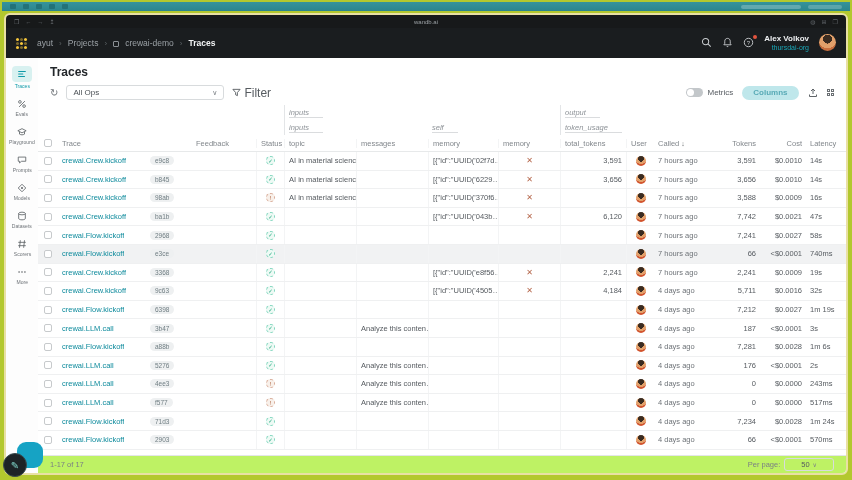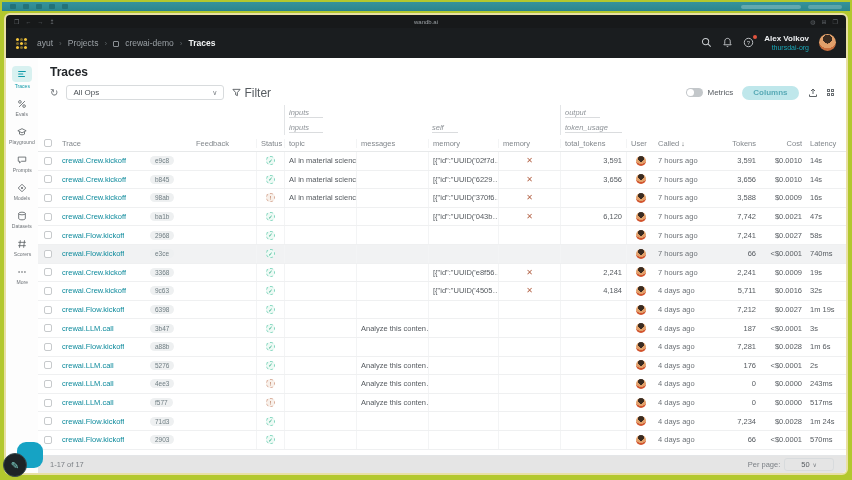--- a/index.html
+++ b/index.html
@@ -107,21 +107,21 @@
   .status-ico { width:9px; height:9px; border-radius:50%; display:flex; align-items:center;
     justify-content:center; font-size:5.5px; margin:0 auto; }
   .status-ico.success { border:1px dashed #7fd6bd; color:#1ea37a; background:#eefaf5; }
   .status-ico.error { border:1px dashed #d8ab97; color:#a4552e; background:#f8f0ea; }
   .mem-x { color:#b5664a; font-size:8px; margin:0 auto; }
   .avatar-sm { width:10px; height:10px; border-radius:50%; margin:0 auto;
     background:radial-gradient(circle at 50% 28%, #3a2b20 0 32%, #e2a06a 33% 60%, #d2542e 61% 100%); }
   .muted { color:#6e7378; }
 
   .pager { height:18px; border-top:1px solid #e4e6e8; display:flex; align-items:center;
-    padding:0 12px; font-size:7.5px; color:#7a7f84; flex:0 0 auto; background:#e5e5e5; }
+    padding:0 12px; font-size:7.5px; color:#7a7f84; flex:0 0 auto; background:#bef264; }
   .pager .pright { margin-left:auto; display:flex; align-items:center; gap:4px; }
   .pp-box { border:1px solid #d8dbdd; border-radius:3px; padding:1px 16px; display:flex;
     align-items:center; gap:3px; color:#565b60; }
 
   
   .cursor-blob { position:absolute; left:17px; bottom:12px; width:26px; height:26px;
     border-radius:9px; background:#16a3c4; }
   .cursor-pen { position:absolute; left:3px; bottom:3px; width:24px; height:24px;
     border-radius:50%; background:#1d2326; border:1px solid #3a4a4e; display:flex;
     align-items:center; justify-content:center; color:#7fd4c8; font-size:10px; }

